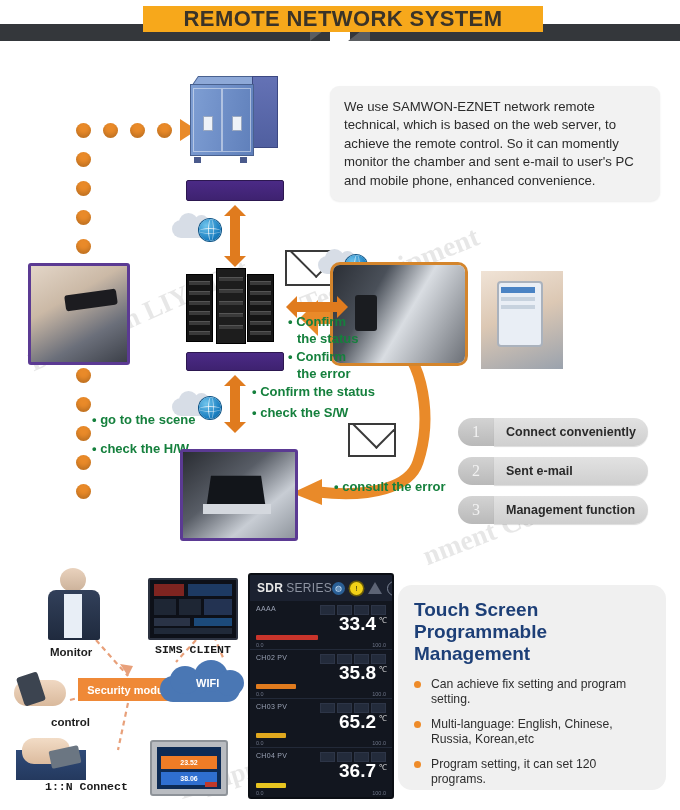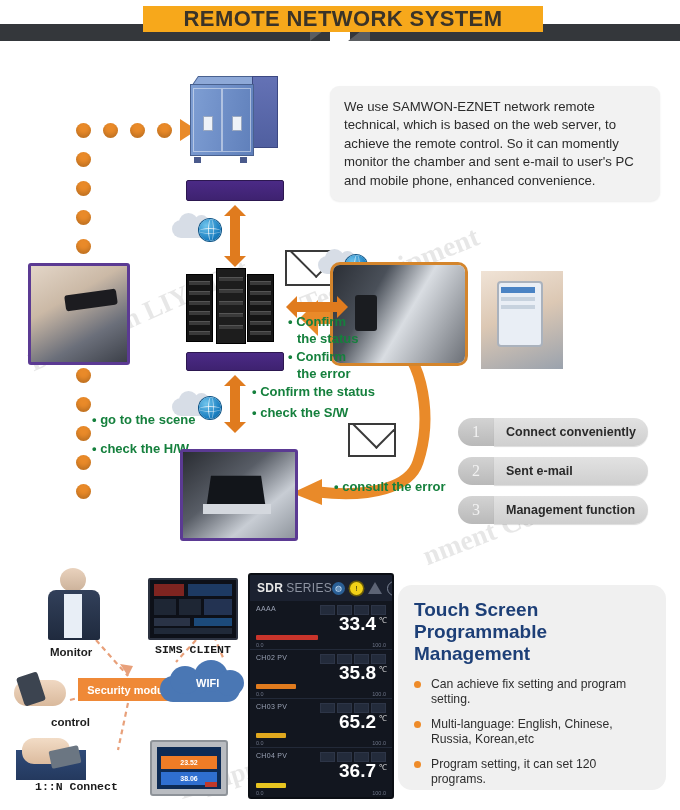--- a/index.html
+++ b/index.html
@@ -448,21 +448,21 @@
   <div class="lblb" style="left:22px;top:716px;margin-left:29px;">control</div>
 
   <div class="ph" style="left:16px;top:734px;width:74px;height:46px;">
     <div style="position:absolute;left:0;top:16px;width:70px;height:30px;
          background:linear-gradient(#2f4a78,#24395e);"></div>
     <div style="position:absolute;left:6px;top:4px;width:48px;height:26px;border-radius:12px;
          background:linear-gradient(#f2dcc6,#dcbb9e);"></div>
     <div style="position:absolute;left:34px;top:14px;width:30px;height:18px;background:#6b7682;
          transform:rotate(-12deg);border-radius:2px;"></div>
   </div>
-  <div class="lblc" style="left:35px;top:780px;">1::N Connect</div>
+  <div class="lblc" style="left:45px;top:780px;">1::N Connect</div>
 
   <div class="secmod">
     <span>Security module</span>
   </div>
 
   <div class="wifi">
     <div class="b" style="left:0;top:16px;width:80px;height:26px;border-radius:13px;"></div>
     <div class="b" style="left:10px;top:6px;width:30px;height:28px;"></div>
     <div class="b" style="left:34px;top:0;width:34px;height:32px;"></div>
     <div class="b" style="left:56px;top:10px;width:28px;height:26px;"></div>

